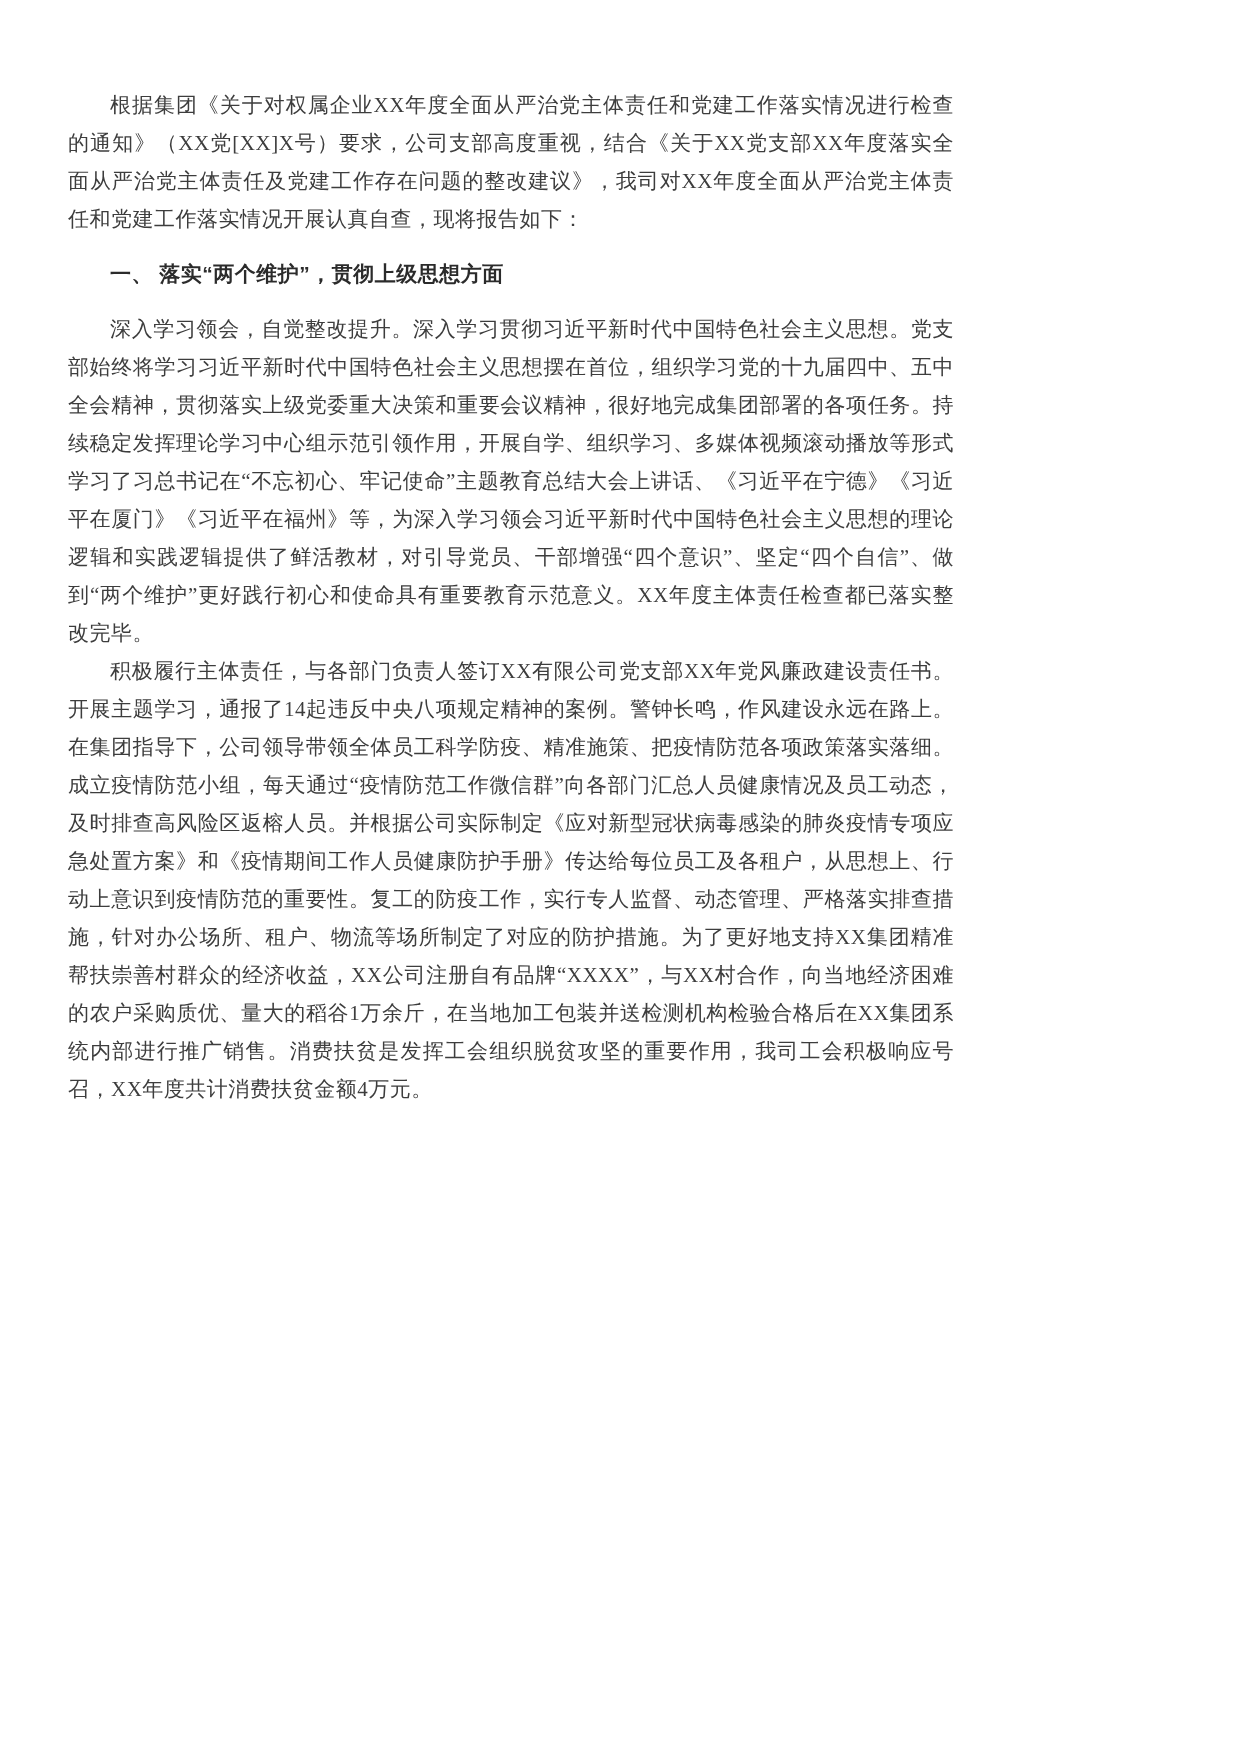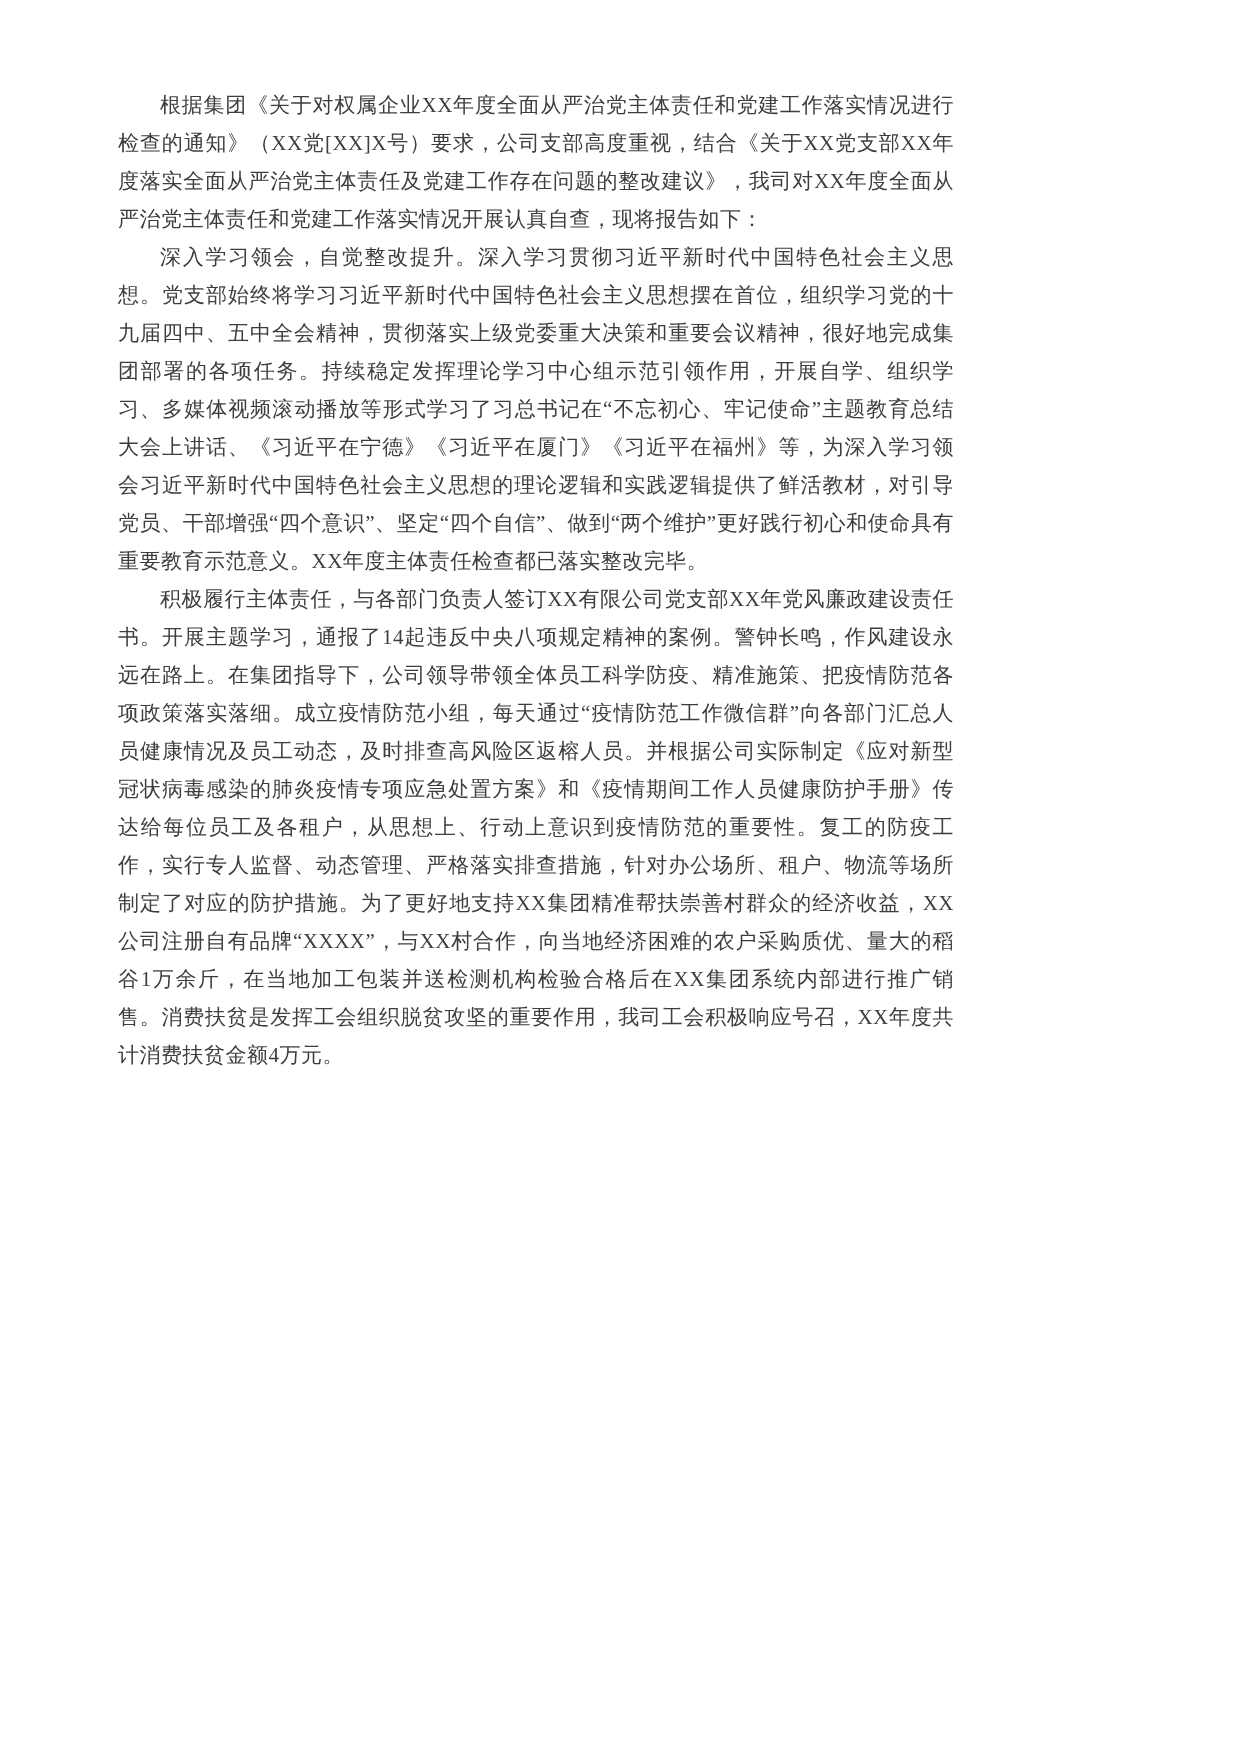--- a/index.html
+++ b/index.html
@@ -6,21 +6,21 @@
     margin: 0;
     padding: 0;
     background: #ffffff;
   }
   .page {
     position: relative;
     width: 1240px;
     min-height: 1754px;
     box-sizing: border-box;
     background: #ffffff;
-    padding: 86px 286px 120px 118px;
+    padding: 86px 286px 120px 68px;
   }
   .doc-body-paragraph {
     font-family: "Liberation Serif", "DejaVu Serif", serif;
     font-size: 21px;
     line-height: 38px;
     color: #3d3d3d;
     text-align: justify;
     text-indent: 2em;
     margin: 0;
     letter-spacing: 0.5px;
@@ -36,18 +36,19 @@
     margin: 17px 0 17px 0;
     letter-spacing: 0.5px;
   }
 </style>
 </head>
 <body>
 
 <div class="page">
   <p class="doc-body-paragraph">根据集团《关于对权属企业XX年度全面从严治党主体责任和党建工作落实情况进行检查的通知》（XX党[XX]X号）要求，公司支部高度重视，结合《关于XX党支部XX年度落实全面从严治党主体责任及党建工作存在问题的整改建议》，我司对XX年度全面从严治党主体责任和党建工作落实情况开展认真自查，现将报告如下：</p>
 
+  <h2 class="doc-heading">一、 落实“两个维护”，贯彻上级思想方面</h2>
 
   <p class="doc-body-paragraph">深入学习领会，自觉整改提升。深入学习贯彻习近平新时代中国特色社会主义思想。党支部始终将学习习近平新时代中国特色社会主义思想摆在首位，组织学习党的十九届四中、五中全会精神，贯彻落实上级党委重大决策和重要会议精神，很好地完成集团部署的各项任务。持续稳定发挥理论学习中心组示范引领作用，开展自学、组织学习、多媒体视频滚动播放等形式学习了习总书记在“不忘初心、牢记使命”主题教育总结大会上讲话、《习近平在宁德》《习近平在厦门》《习近平在福州》等，为深入学习领会习近平新时代中国特色社会主义思想的理论逻辑和实践逻辑提供了鲜活教材，对引导党员、干部增强“四个意识”、坚定“四个自信”、做到“两个维护”更好践行初心和使命具有重要教育示范意义。XX年度主体责任检查都已落实整改完毕。</p>
 
 
   <p class="doc-body-paragraph">积极履行主体责任，与各部门负责人签订XX有限公司党支部XX年党风廉政建设责任书。开展主题学习，通报了14起违反中央八项规定精神的案例。警钟长鸣，作风建设永远在路上。在集团指导下，公司领导带领全体员工科学防疫、精准施策、把疫情防范各项政策落实落细。成立疫情防范小组，每天通过“疫情防范工作微信群”向各部门汇总人员健康情况及员工动态，及时排查高风险区返榕人员。并根据公司实际制定《应对新型冠状病毒感染的肺炎疫情专项应急处置方案》和《疫情期间工作人员健康防护手册》传达给每位员工及各租户，从思想上、行动上意识到疫情防范的重要性。复工的防疫工作，实行专人监督、动态管理、严格落实排查措施，针对办公场所、租户、物流等场所制定了对应的防护措施。为了更好地支持XX集团精准帮扶崇善村群众的经济收益，XX公司注册自有品牌“XXXX”，与XX村合作，向当地经济困难的农户采购质优、量大的稻谷1万余斤，在当地加工包装并送检测机构检验合格后在XX集团系统内部进行推广销售。消费扶贫是发挥工会组织脱贫攻坚的重要作用，我司工会积极响应号召，XX年度共计消费扶贫金额4万元。</p>
 </div>
 
 </body></html>

